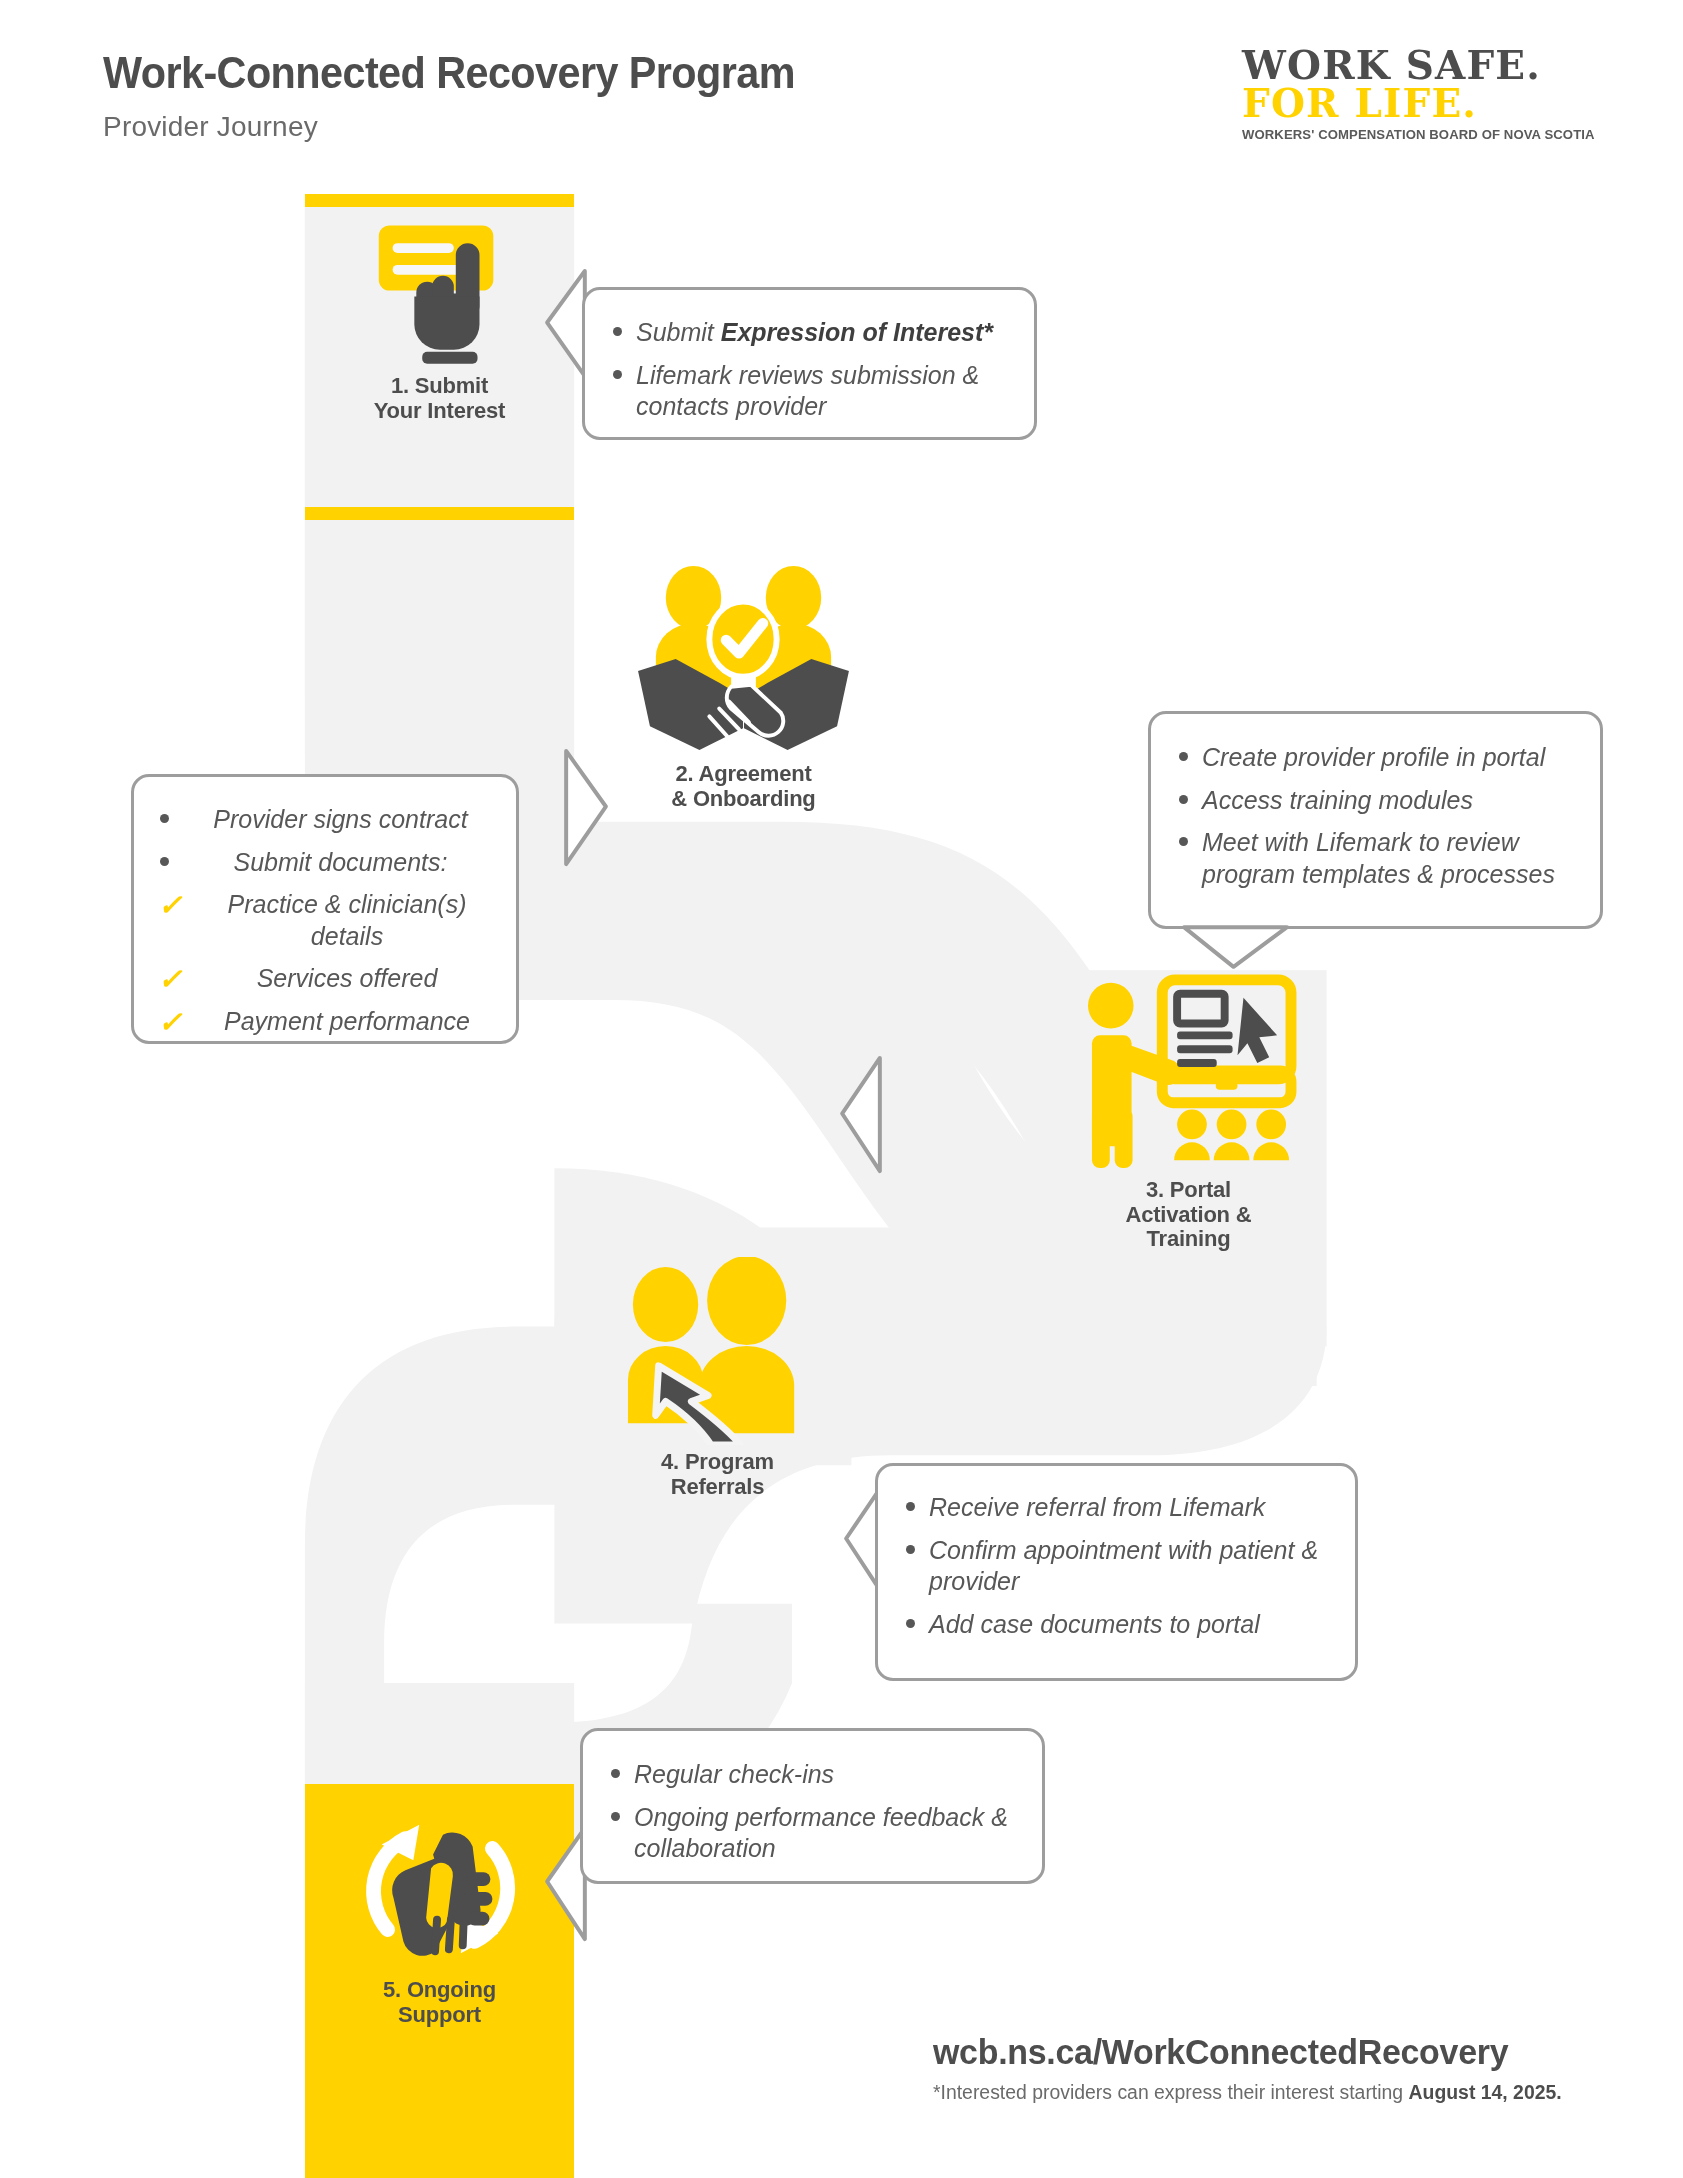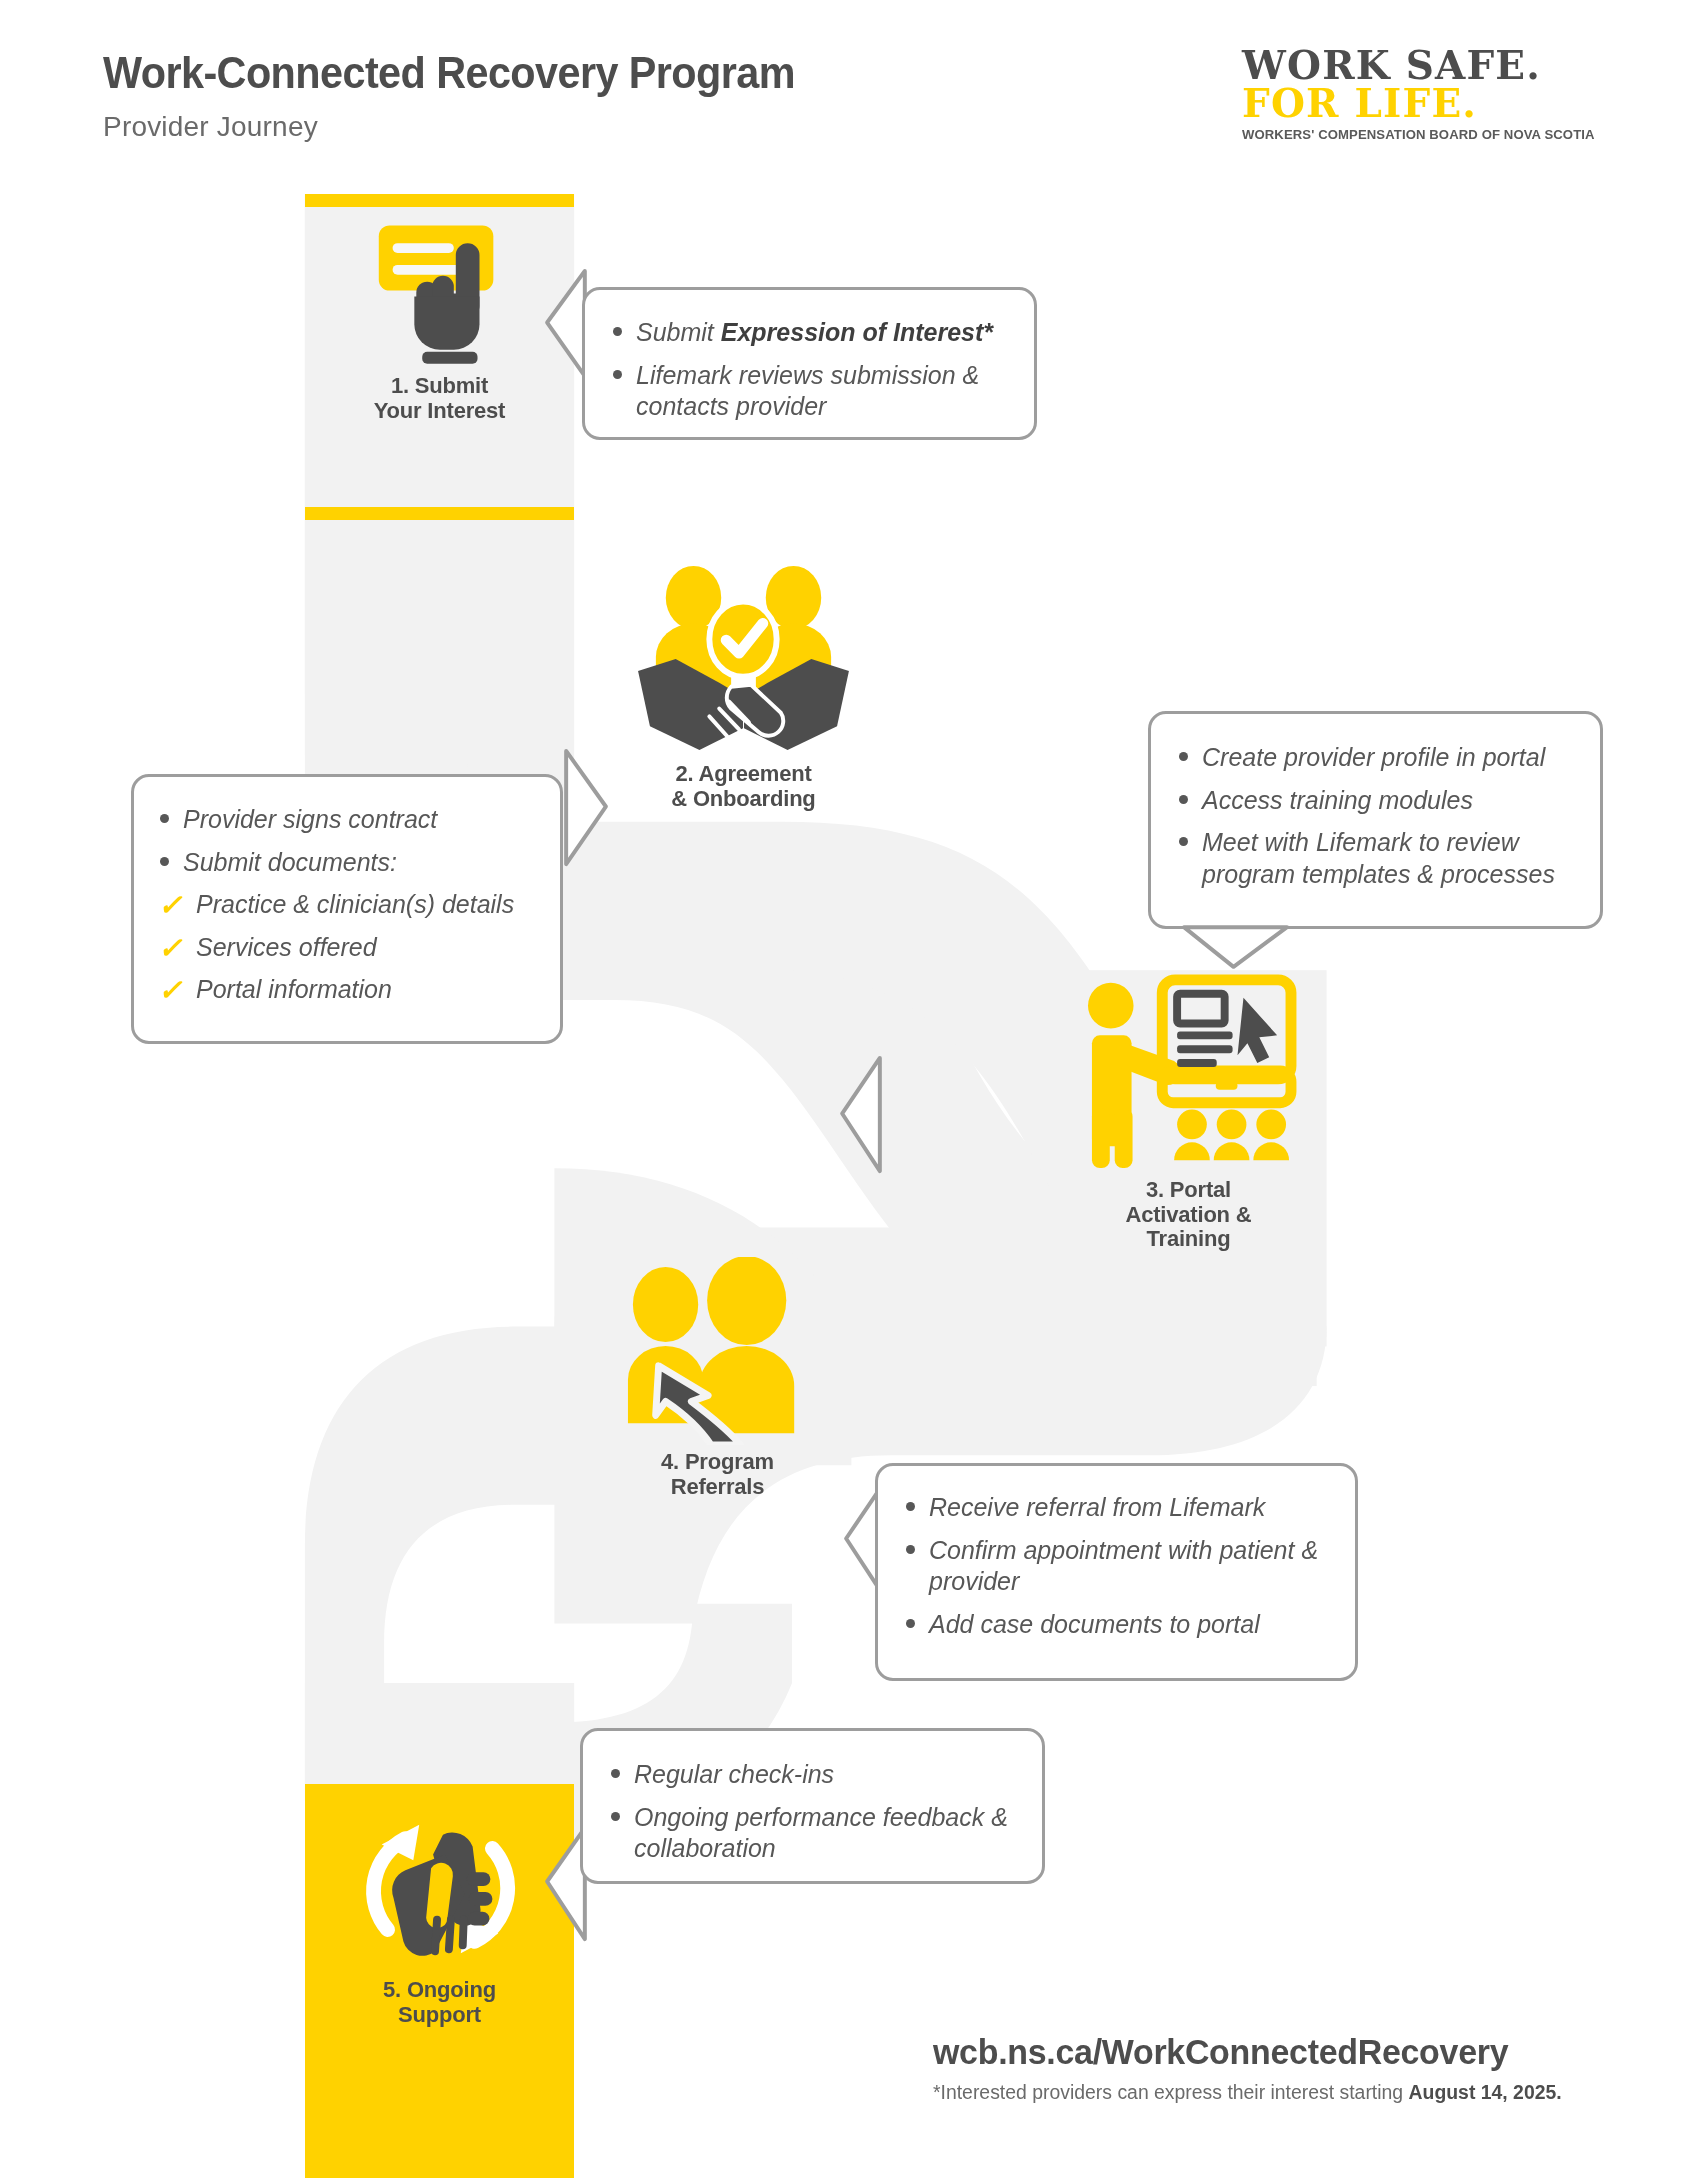--- a/index.html
+++ b/index.html
@@ -220,41 +220,41 @@
     </div>
     <div class="title">
       <div>2. Agreement</div>
       <div>&amp; Onboarding</div>
     </div>
   </div>
 
   <svg class="tail" style="left:562px;top:743px;width:48px;height:129px;" viewBox="0 0 48 130">
     <path d="M4,8 L44,64 L4,122 Z" fill="#ffffff" stroke="#9d9d9d" stroke-width="4" stroke-linejoin="round"></path>
   </svg>
-  <div class="callout" style="left:131px;top:774px;width:432px;height:270px;padding:27px 18px 0 20px;">
+  <div class="callout" style="left:131px;top:774px;width:388px;height:270px;padding:27px 18px 0 20px;text-align:center;">
     <ul>
       <li>
         <span class="bl"></span>
         <span>Provider signs contract</span>
       </li>
       <li>
         <span class="bl"></span>
         <span>Submit documents:</span>
       </li>
       <li class="chk">
         <span class="ck">✓</span>
         <span>Practice &amp; clinician(s) details</span>
       </li>
       <li class="chk">
         <span class="ck">✓</span>
         <span>Services offered</span>
       </li>
       <li class="chk">
         <span class="ck">✓</span>
-        <span>Portal information</span>
+        <span>Payment performance</span>
       </li>
     </ul>
   </div>
 
   <div class="callout" style="left:1148px;top:711px;width:455px;height:218px;padding:28px 20px 0 22px;">
     <ul>
       <li>
         <span class="bl"></span>
         <span>Create provider profile in portal</span>
       </li>

